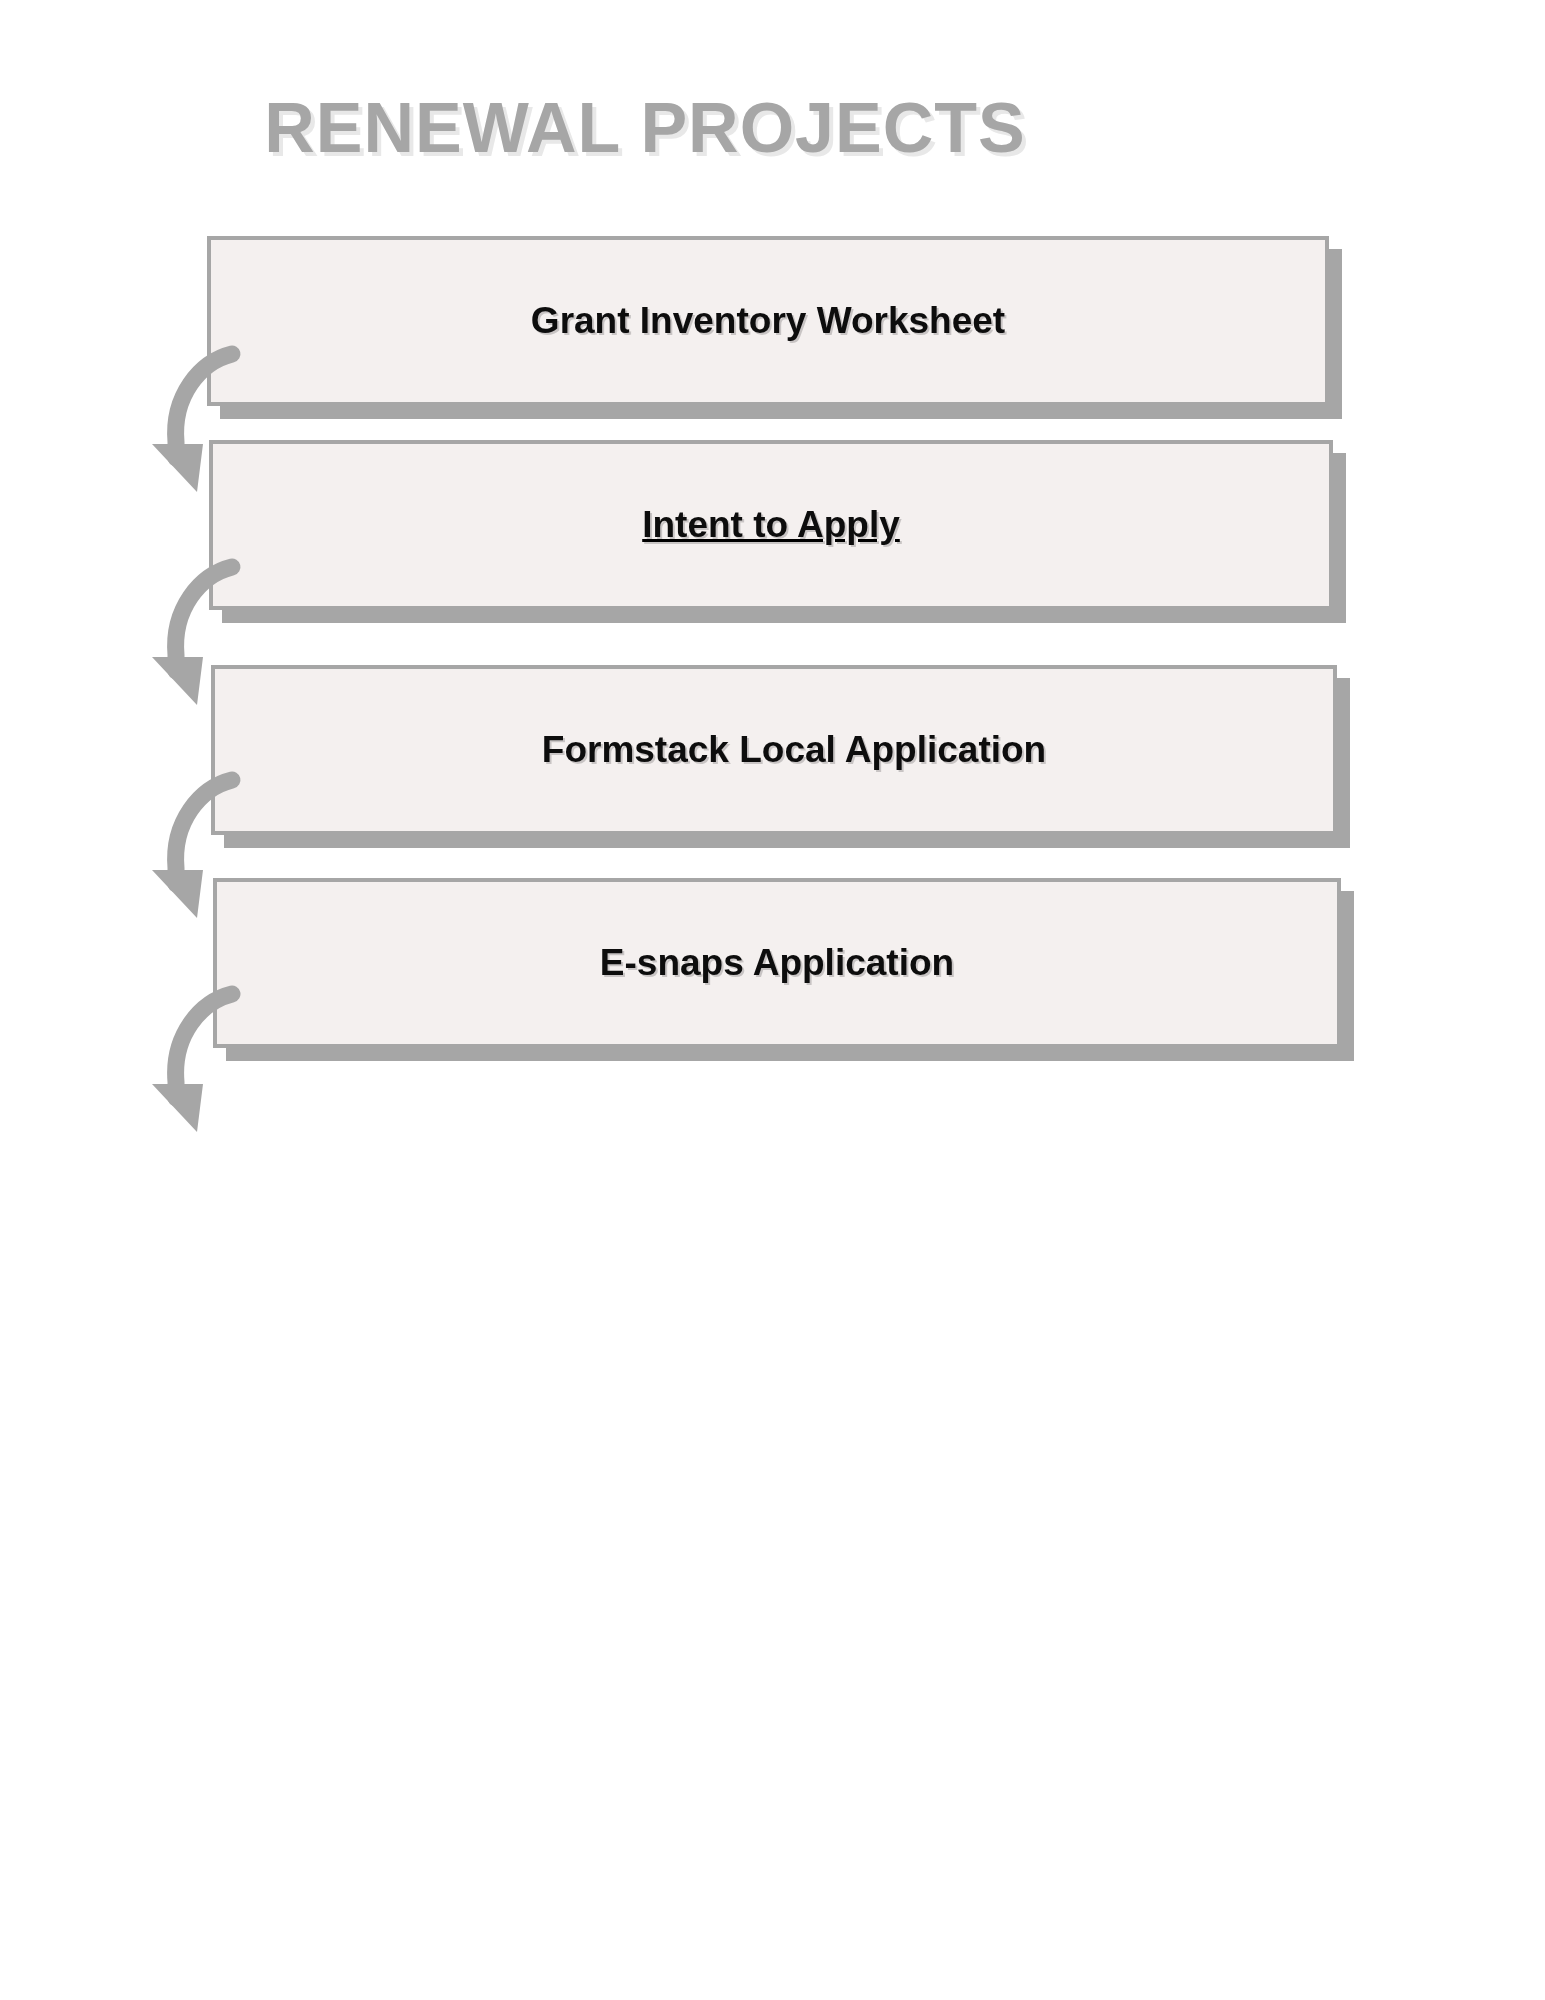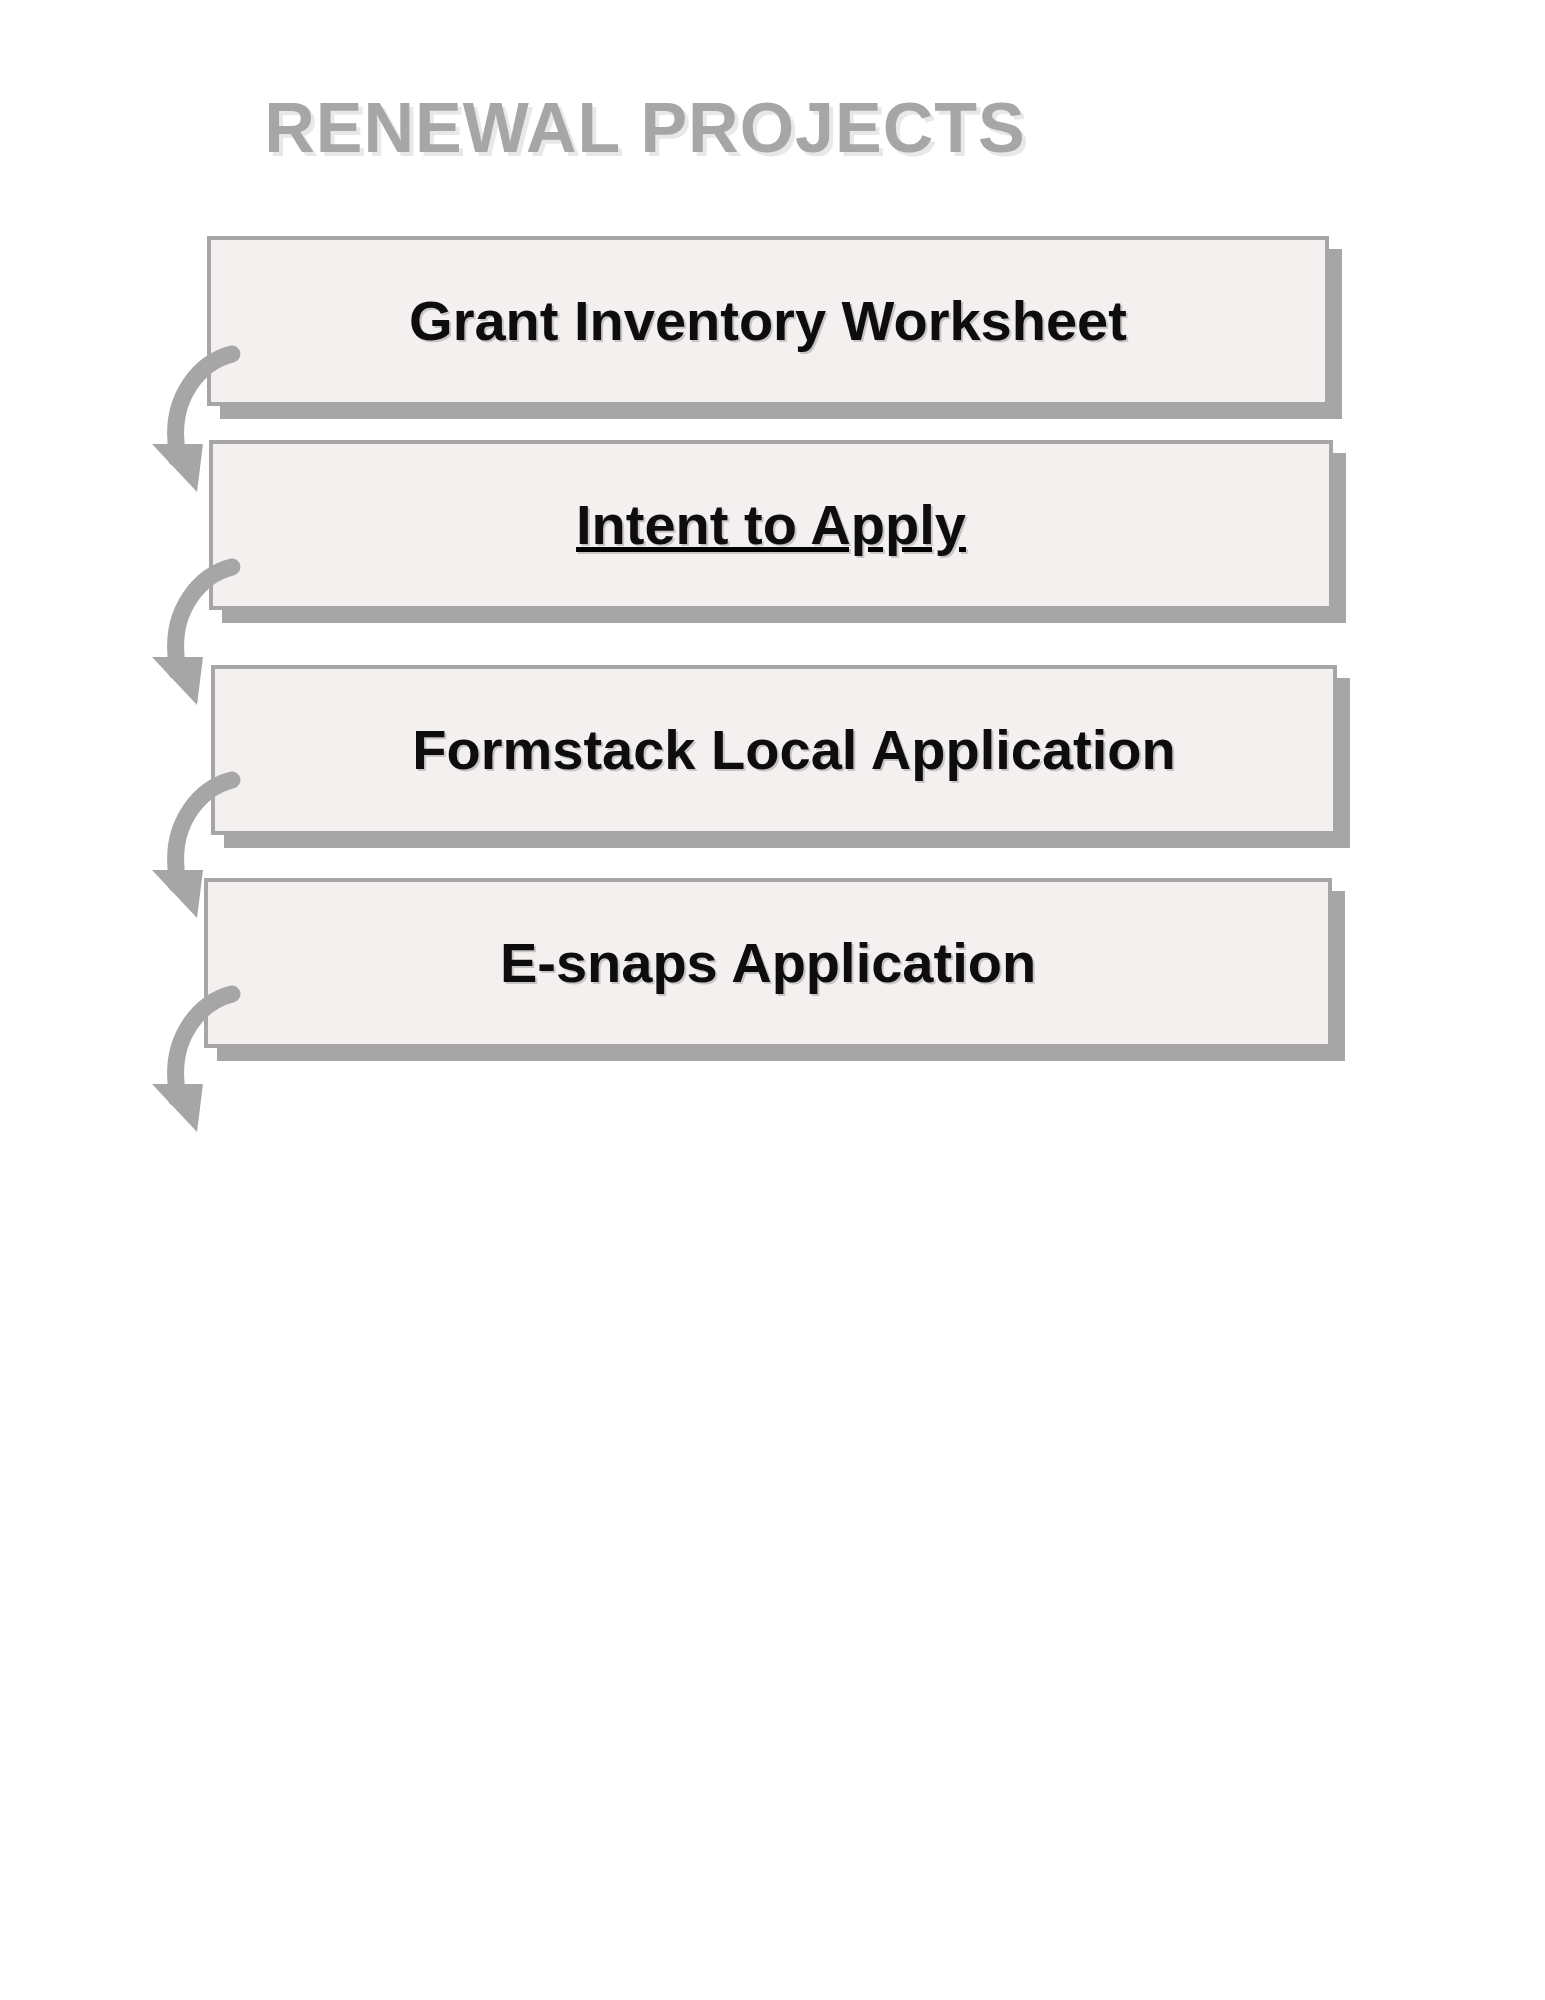--- a/index.html
+++ b/index.html
@@ -39,33 +39,33 @@
     box-sizing: border-box;
     background: #f4f0ef;
     border: 4px solid #a6a6a6;
     box-shadow: 13px 13px 0px 0px #a6a6a6;
     display: flex;
     align-items: center;
     justify-content: center;
   }
   .node-label {
     font-family: "Liberation Sans", sans-serif;
-    font-size: 56px;
+    font-size: 37px;
     font-weight: bold;
     color: #0d0d0d;
     text-align: center;
     line-height: 1.1;
     white-space: nowrap;
     text-shadow: 2px 2px 0px rgba(0,0,0,0.18);
   }
 
   #node0 { left: 207px; top: 236px; width: 1122px; height: 170px; }
   #node1 { left: 209px; top: 440px; width: 1124px; height: 170px; text-decoration: underline; }
   #node2 { left: 211px; top: 665px; width: 1126px; height: 170px; padding-left: 40px; }
-  #node3 { left: 204px; top: 878px; width: 1128px; height: 170px; }
+  #node3 { left: 213px; top: 878px; width: 1128px; height: 170px; }
   #node4 { left: 219px; top: 1093px; width: 1130px; height: 170px; }
 
   
   .arrow {
     position: absolute;
     width: 110px;
     height: 160px;
     pointer-events: none;
   }
   #arrow0 { left: 140px; top: 340px; }

